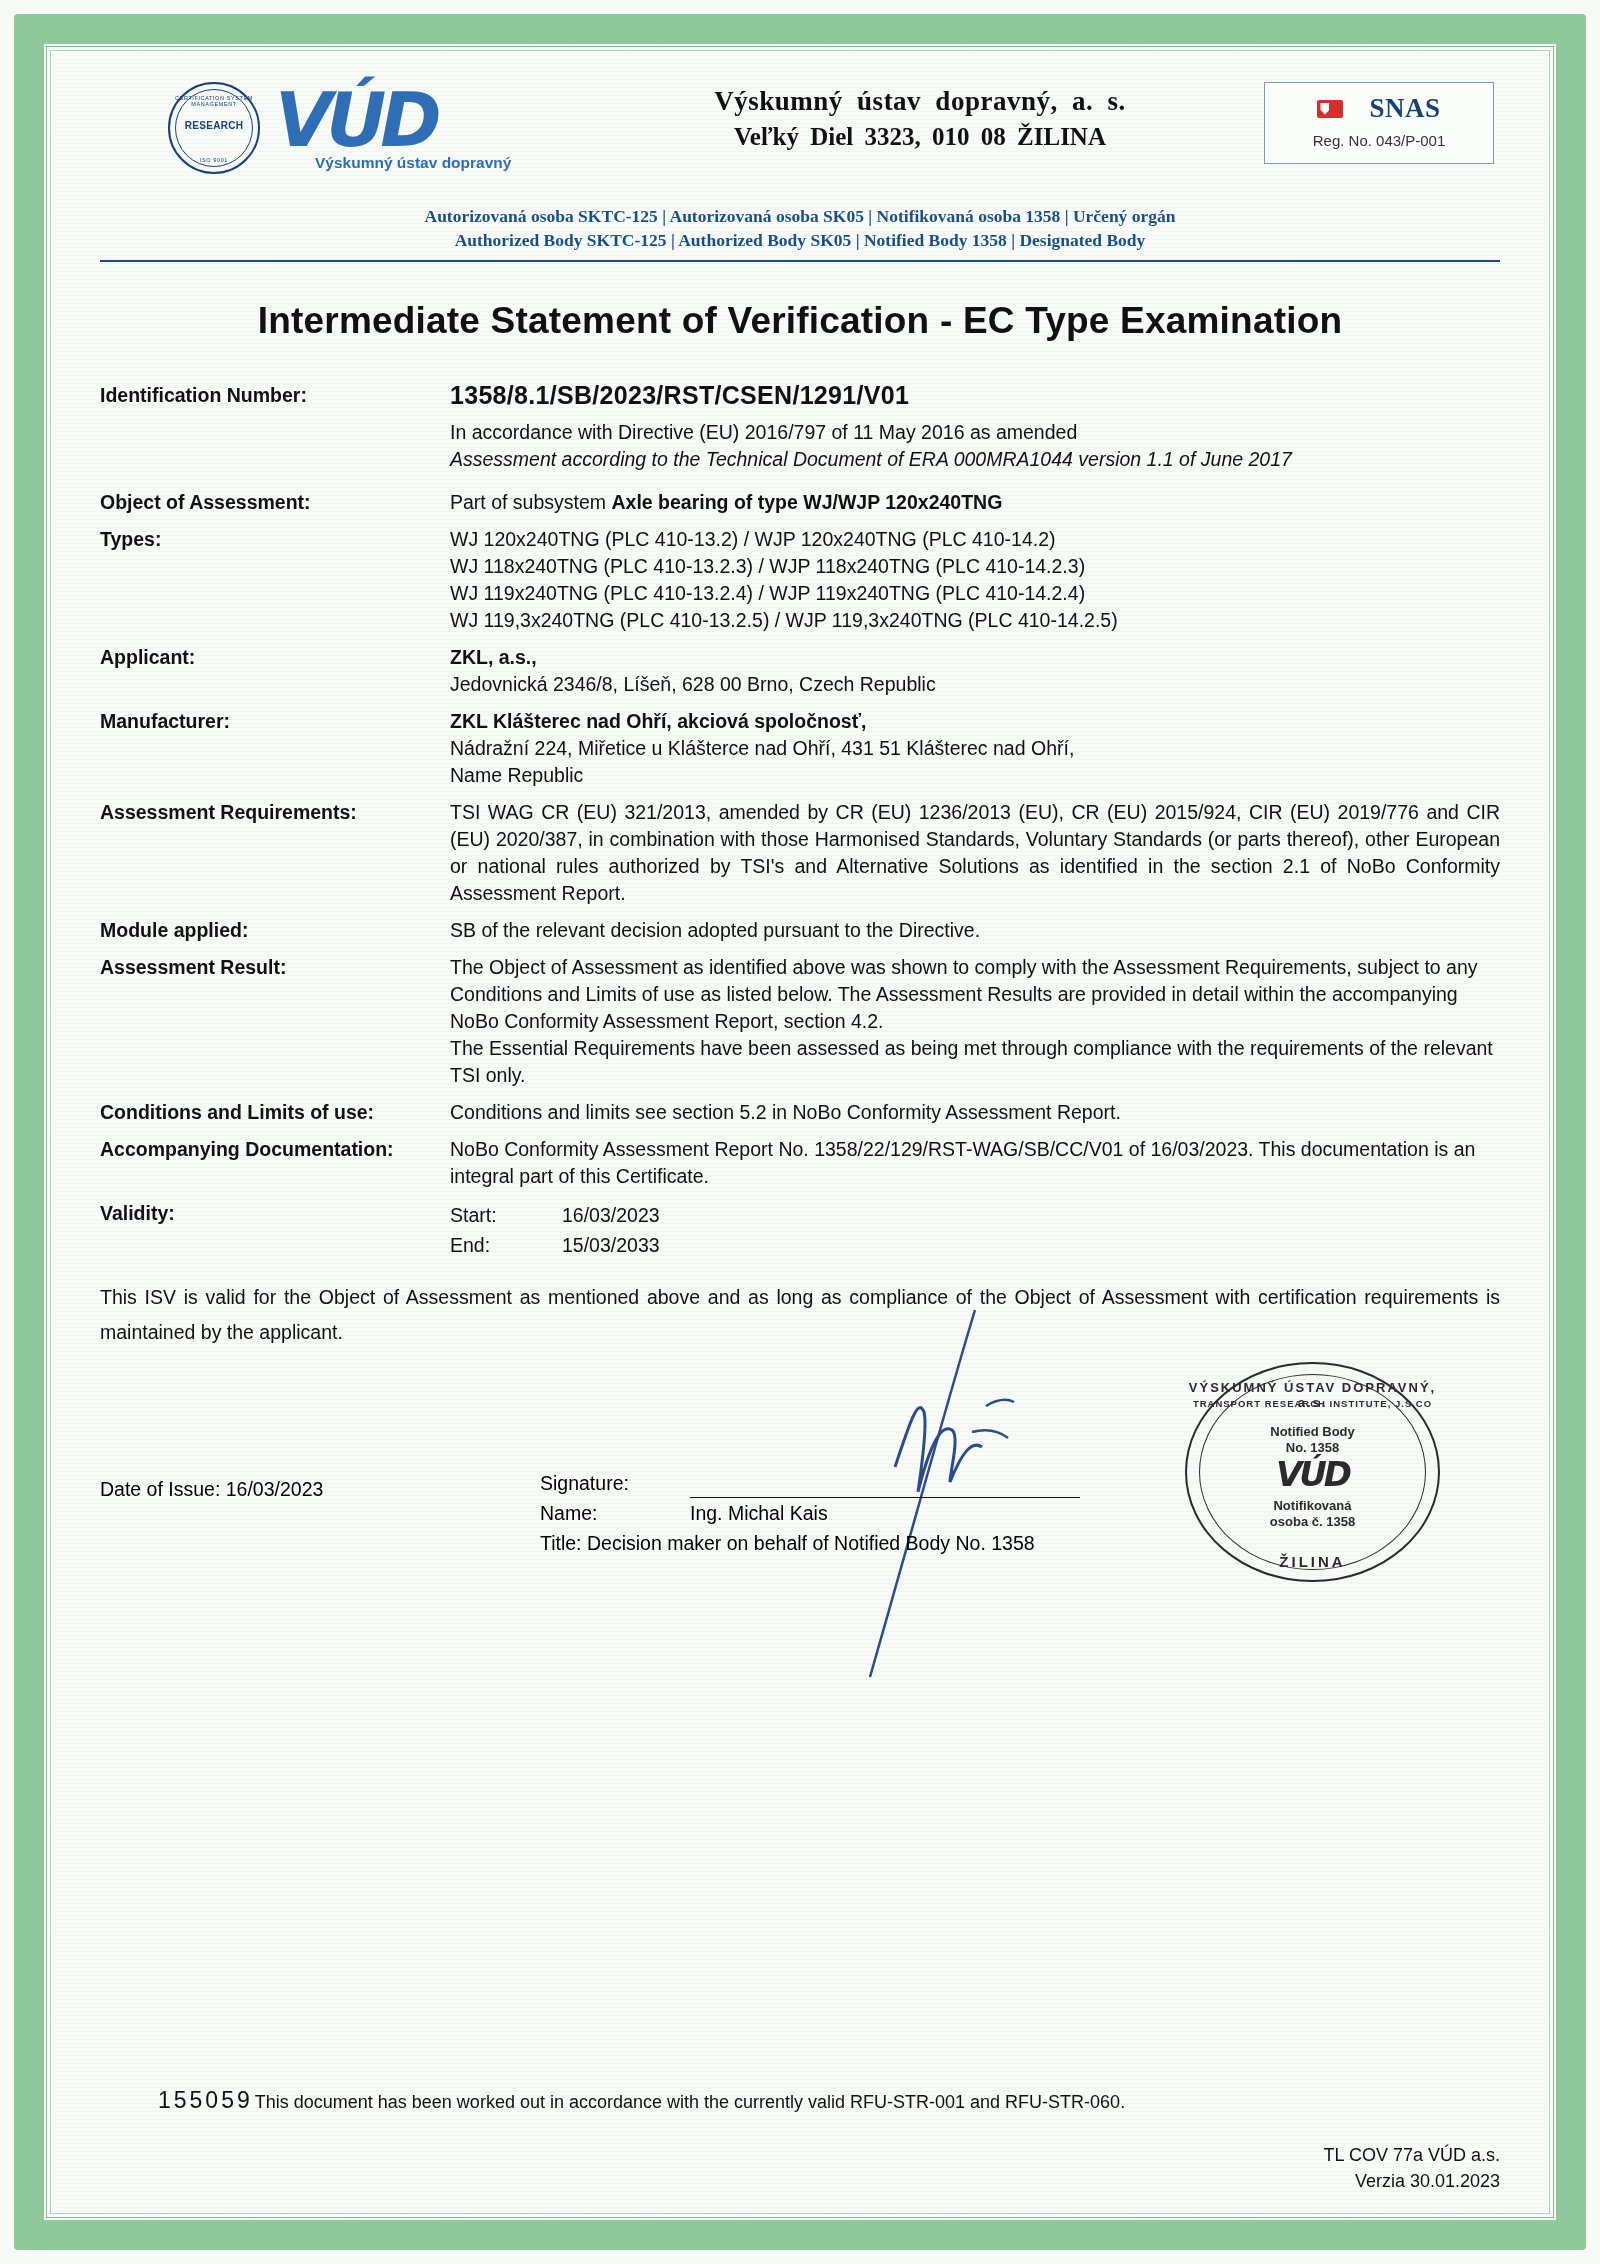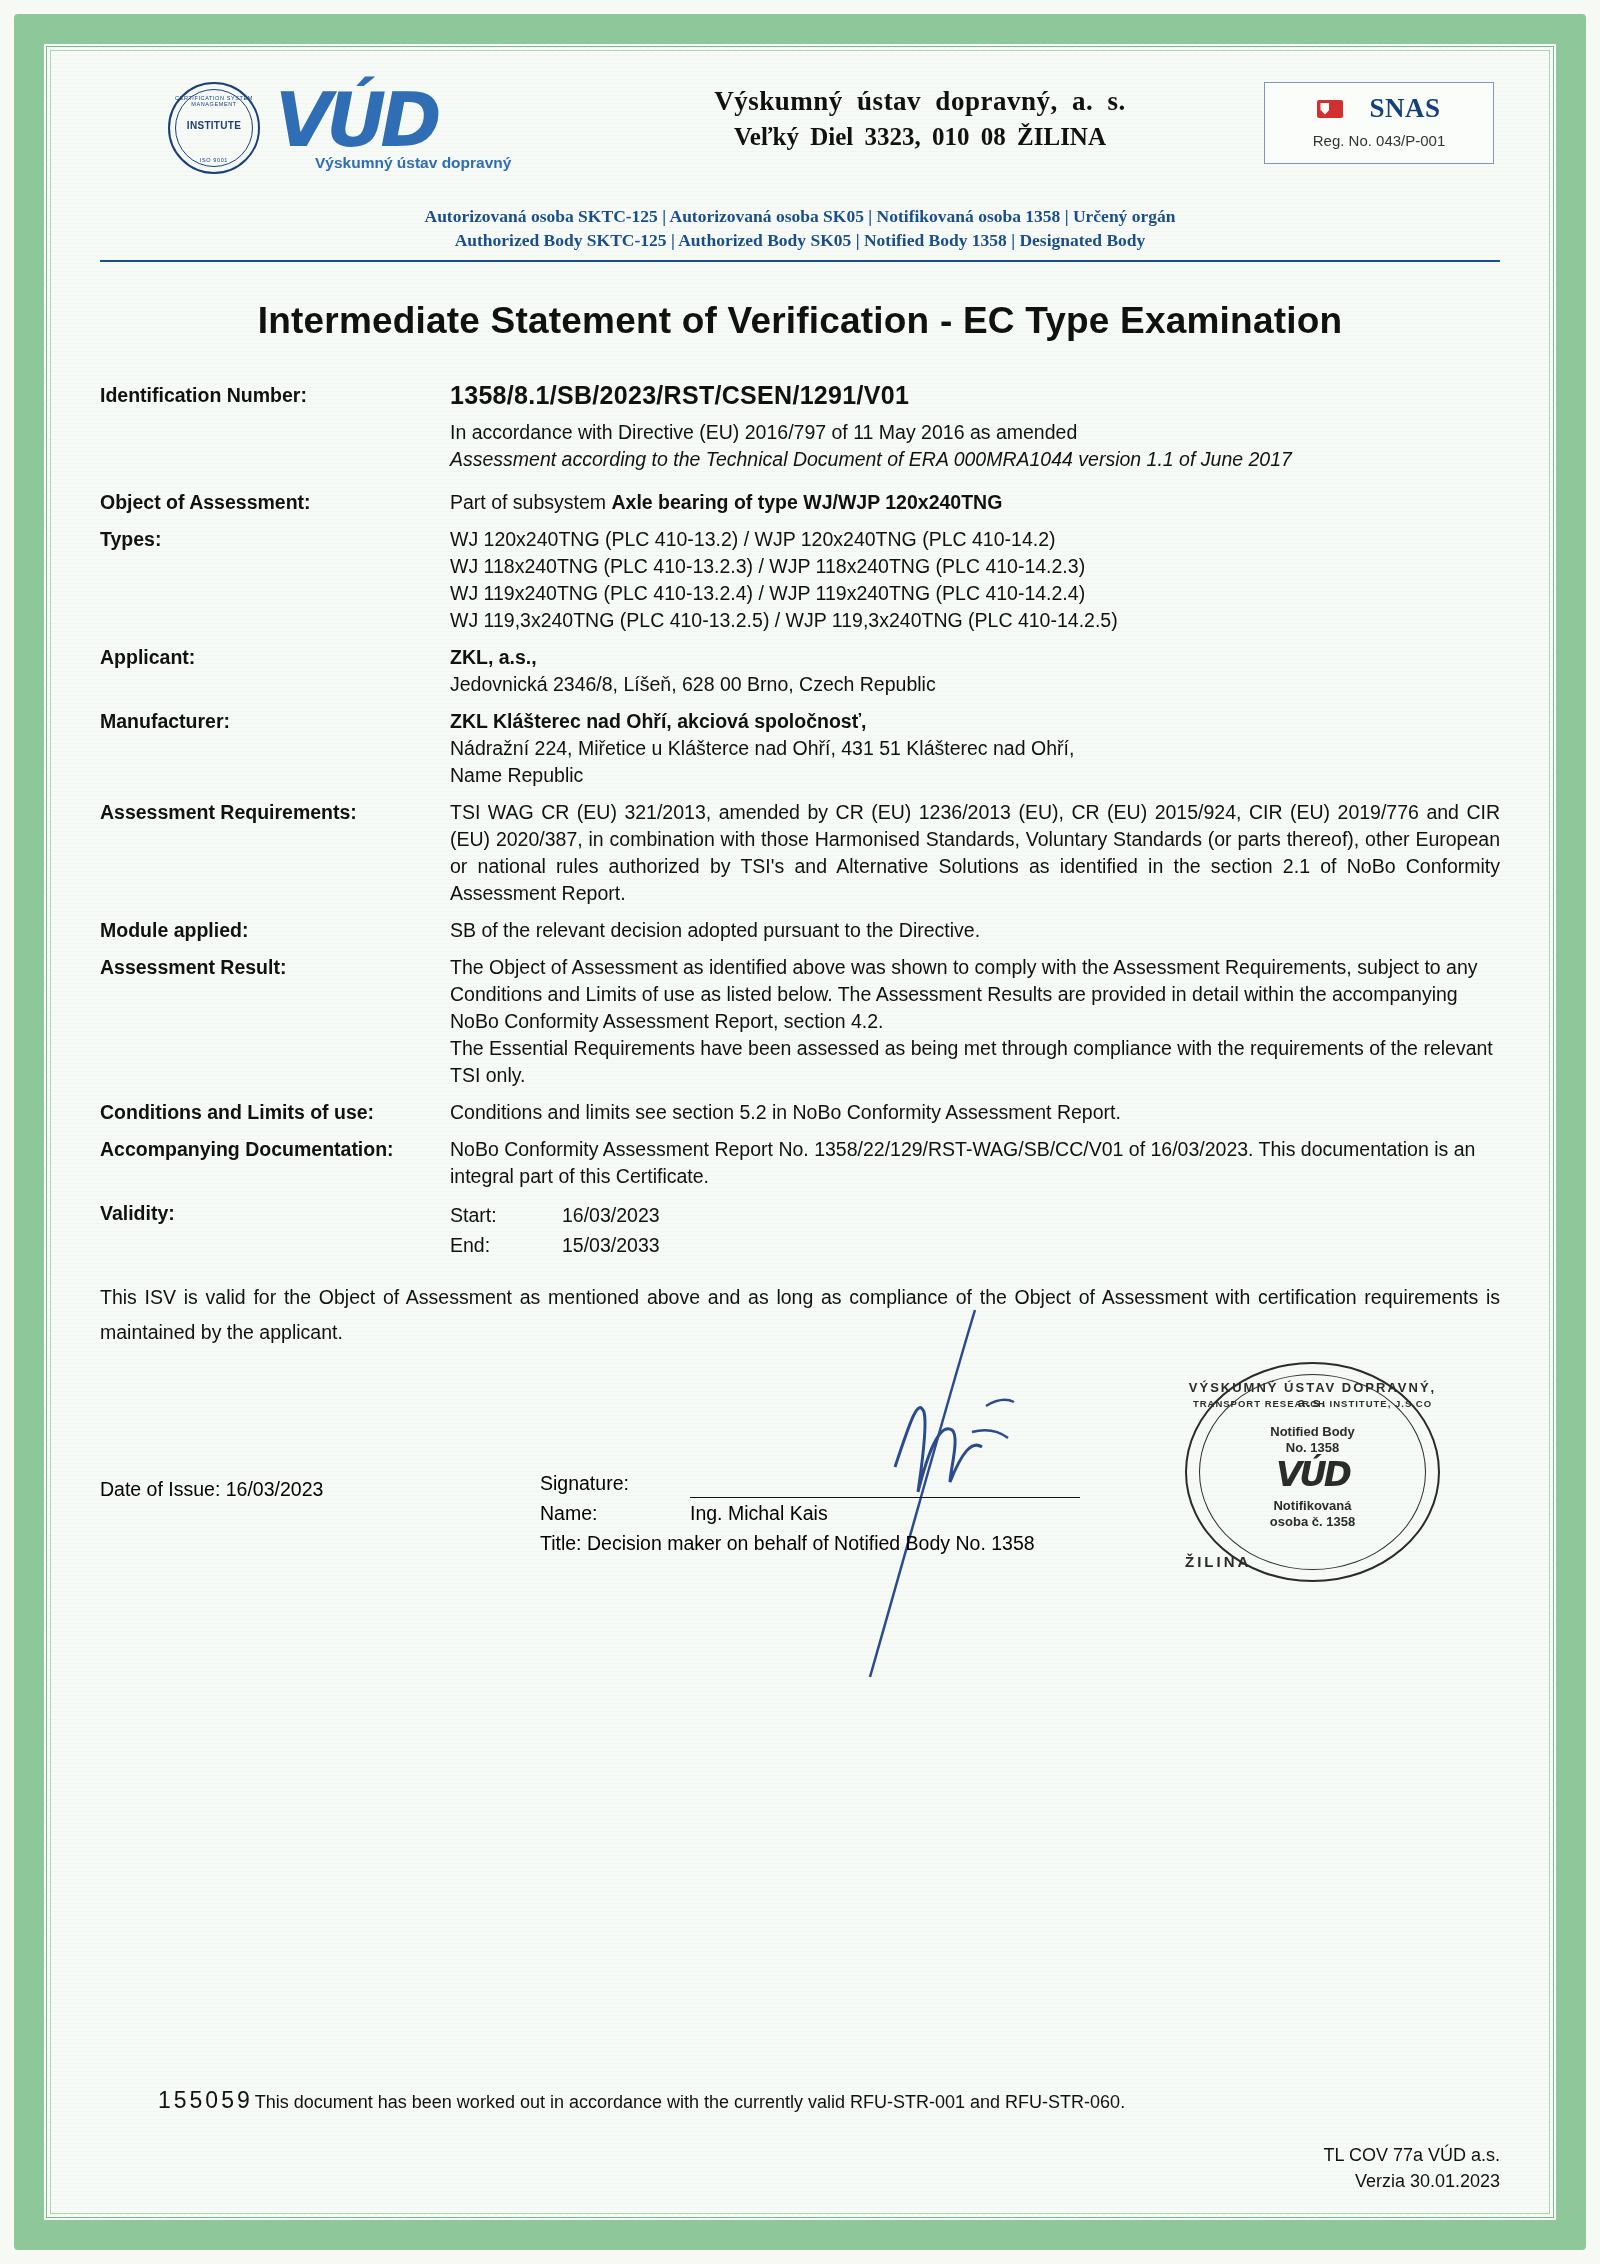--- a/index.html
+++ b/index.html
@@ -377,21 +377,21 @@
     text-align: center;
     font-size: 9.5px;
     letter-spacing: 1px;
     color: #2b2b2b;
     font-weight: bold;
   }
   .stamp .arc-bottom {
     position: absolute;
     left: 0; right: 0;
     bottom: 12px;
-    text-align: left;
+    text-align: center;
     font-size: 15px;
     letter-spacing: 3px;
     color: #2b2b2b;
     font-weight: bold;
   }
 
   
   .footer {
     position: absolute;
     left: 0;
@@ -432,21 +432,21 @@
 
   <div class="paper">
     <div class="content">
 
       <div class="header">
 
         <div class="certicom">
           <div class="ring"></div>
           <div class="ring2"></div>
           <div class="arc-top">CERTIFICATION SYSTEM MANAGEMENT</div>
-          <div class="cm">INSTITUTE</div>
+          <div class="cm">RESEARCH</div>
           <div class="arc-bottom">ISO 9001</div>
         </div>
 
         <div class="vud-logo">
           <div class="mark">VÚD</div>
           <div class="sub">Výskumný ústav dopravný</div>
         </div>
 
         <div class="org-block">
           <div class="org-name">Výskumný ústav dopravný, a. s.</div>

